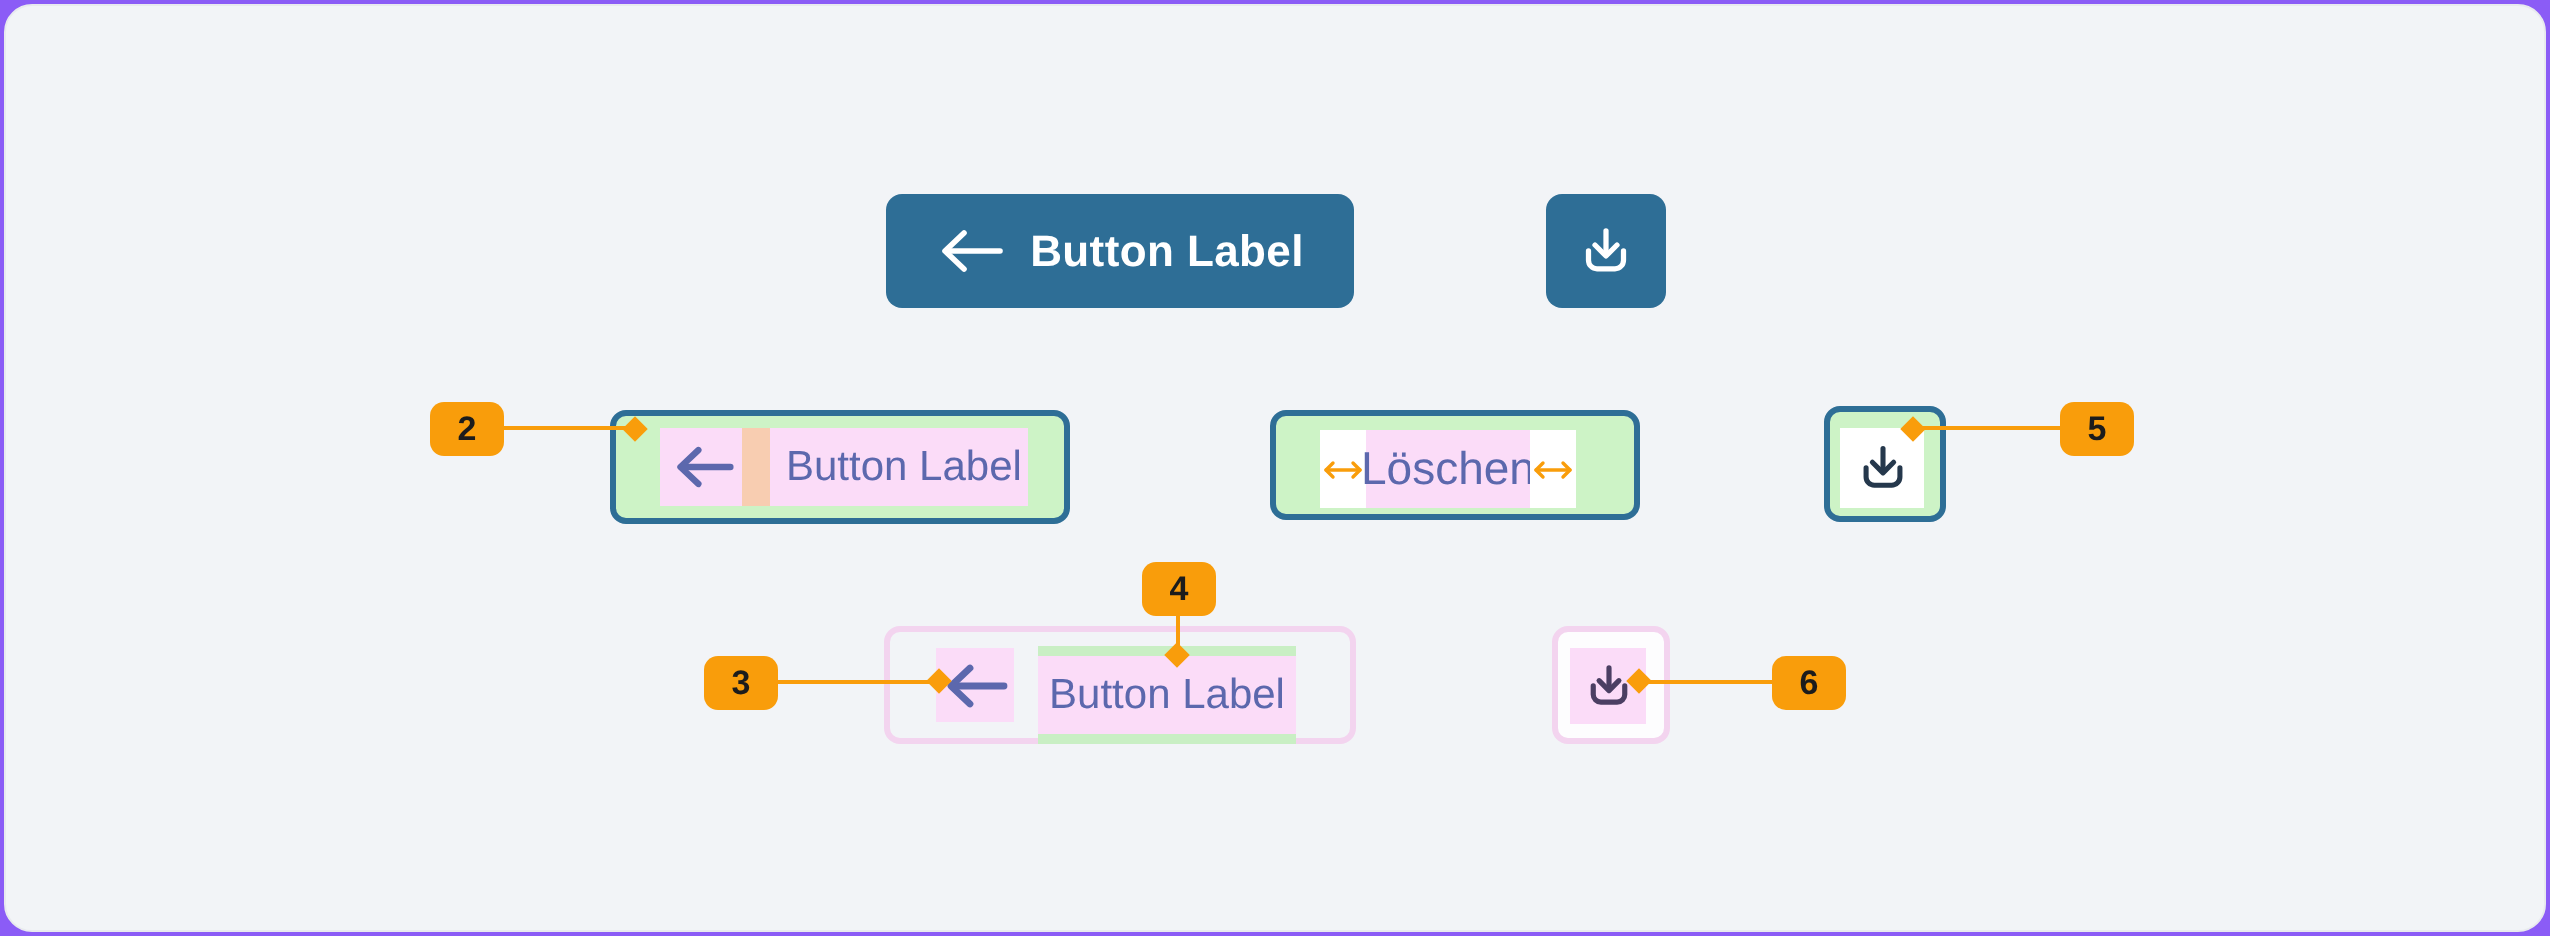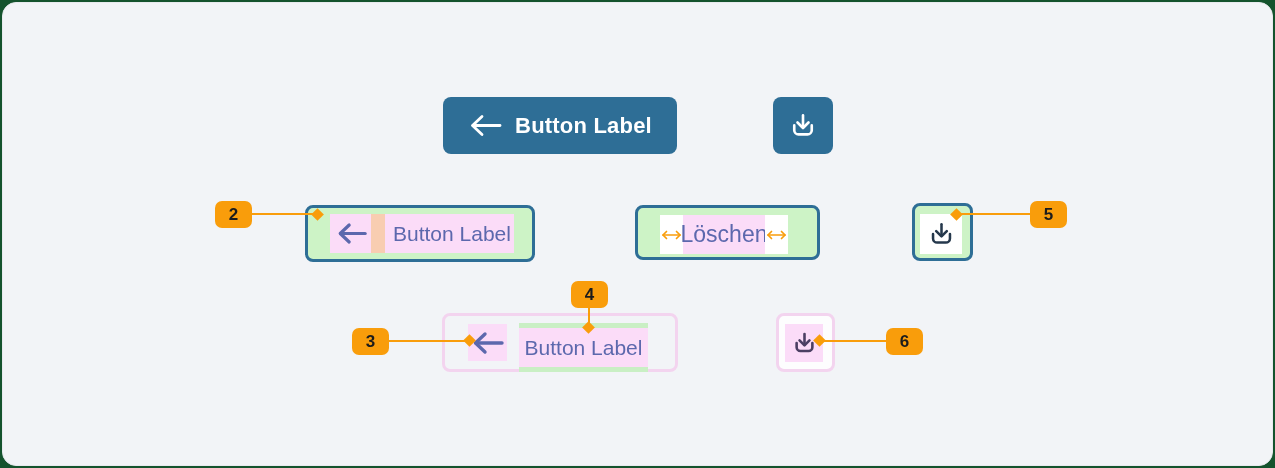--- a/index.html
+++ b/index.html
@@ -1,17 +1,17 @@
 <!DOCTYPE html>
 <html style="--accent-blue: #2E6E96; --annotation-orange: #F99D0B; --spacing-green: #CDF3C6; --strip-green: #C9EFC4; --content-pink: #FBDCF8; --gap-salmon: #F8CDB1; --label-purple: #5C68AD; --icon-navy: #25384C; --icon-dark-purple: #4B3F63; --focus-border-pink: #F3D4EF; --panel-bg: #F2F4F7; --panel-border: #E8EAEE;"><head>
 <meta charset="utf-8">
 <style>
   html,body{margin:0;padding:0;background:#ffffff;}
   .stage{
-    position:relative;width:1275px;height:468px;background:#14532d;
+    position:relative;width:1275px;height:468px;background:#8b5cf6;
     font-family:"Liberation Sans", sans-serif;overflow:hidden;
   }
   .panel{
     position:absolute;left:2px;top:2px;right:2px;bottom:2px;
     background:var(--panel-bg,#f2f4f7);
     border:1px solid var(--panel-border,#e8eaee);
     border-radius:14px;
   }
   .abs{position:absolute;box-sizing:border-box;}
 

